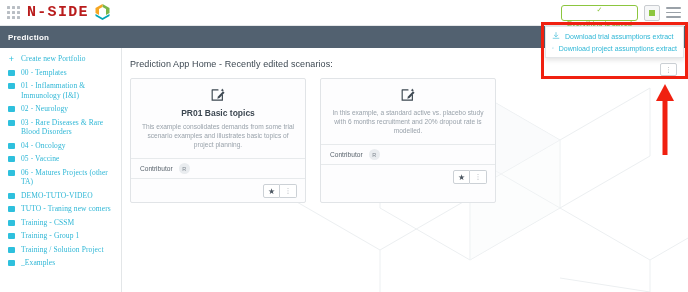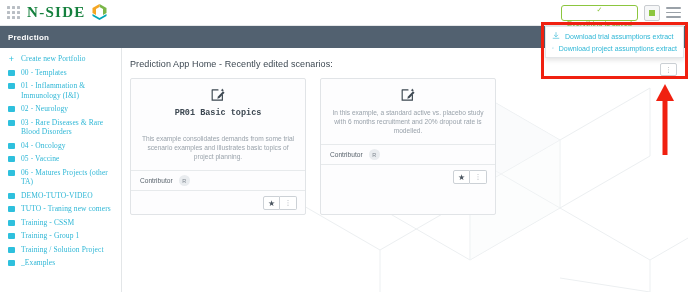--- a/index.html
+++ b/index.html
@@ -18,22 +18,22 @@
     display: flex; align-items: center;
   }
   .grid-icon {
     width: 13px; height: 13px; margin-left: 7px; margin-right: 7px;
     display: grid; grid-template-columns: repeat(3, 1fr); grid-template-rows: repeat(3, 1fr);
     gap: 1.5px;
   }
   .grid-icon i { background: #b9bec4; border-radius: 0.5px; display: block; }
   .brand { display: flex; align-items: center; gap: 5px; }
   .brand-text {
-    font-size: 15px; font-weight: bold; letter-spacing: 1.3px; color: #15803d;
-    font-family: Liberation Serif, serif;
+    font-size: 15px; font-weight: bold; letter-spacing: 1.3px; color: #b91c1c;
+    font-family: Liberation Mono, monospace;
   }
   .brand-mark { width: 17px; height: 19px; display: block; }
 
   .topbar-right {
     margin-left: auto; display: flex; align-items: center; gap: 6px;
     padding-right: 7px;
   }
   .saved-pill {
     display: flex; align-items: center; gap: 5px;
     border: 1px solid #8cc63f; border-radius: 3px;
@@ -92,21 +92,21 @@
     font-size: 9px; color: #3d4852; padding: 11px 0 0 8px; letter-spacing: .1px;
   }
 
   .cards { display: flex; gap: 14px; padding: 9px 0 0 8px; }
   .card {
     width: 176px; background: #fdfdfe; border: 1px solid #e1e4e7; border-radius: 2px;
     display: flex; flex-direction: column;
   }
   .card-body { padding: 8px 10px 9px; text-align: center; }
   .card-ico { display: flex; justify-content: center; margin-bottom: 5px; }
-  .card-title { font-size: 8.5px; font-weight: bold; color: #3d4852; margin-bottom: 16px; font-family: Liberation Mono, monospace; }
+  .card-title { font-size: 8.5px; font-weight: bold; color: #3d4852; margin-bottom: 4px; }
   .card-desc { font-size: 6.6px; color: #9aa3ab; line-height: 9px; }
   .card-contrib {
     border-top: 1px solid #e7eaec; display: flex; align-items: center; gap: 6px;
     padding: 4px 9px; height: 20px;
   }
   .contrib-label { font-size: 6.6px; color: #5a646d; }
   .avatar {
     width: 11px; height: 11px; border-radius: 50%; background: #e9ecef;
     display: flex; align-items: center; justify-content: center;
     font-size: 5.5px; color: #7e878f;

